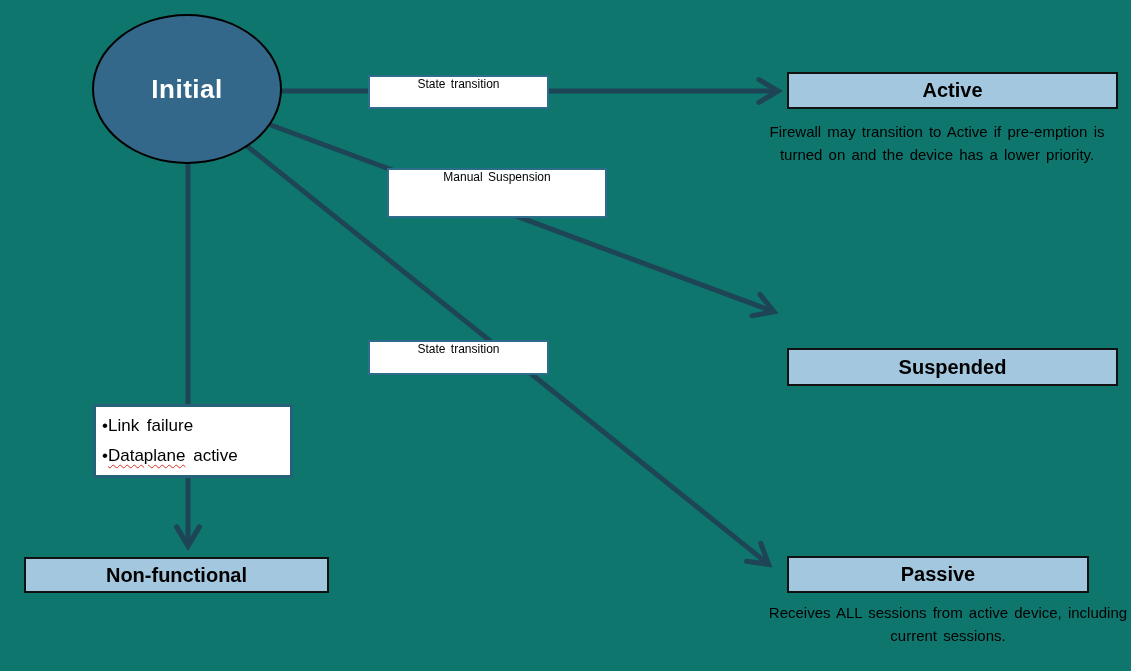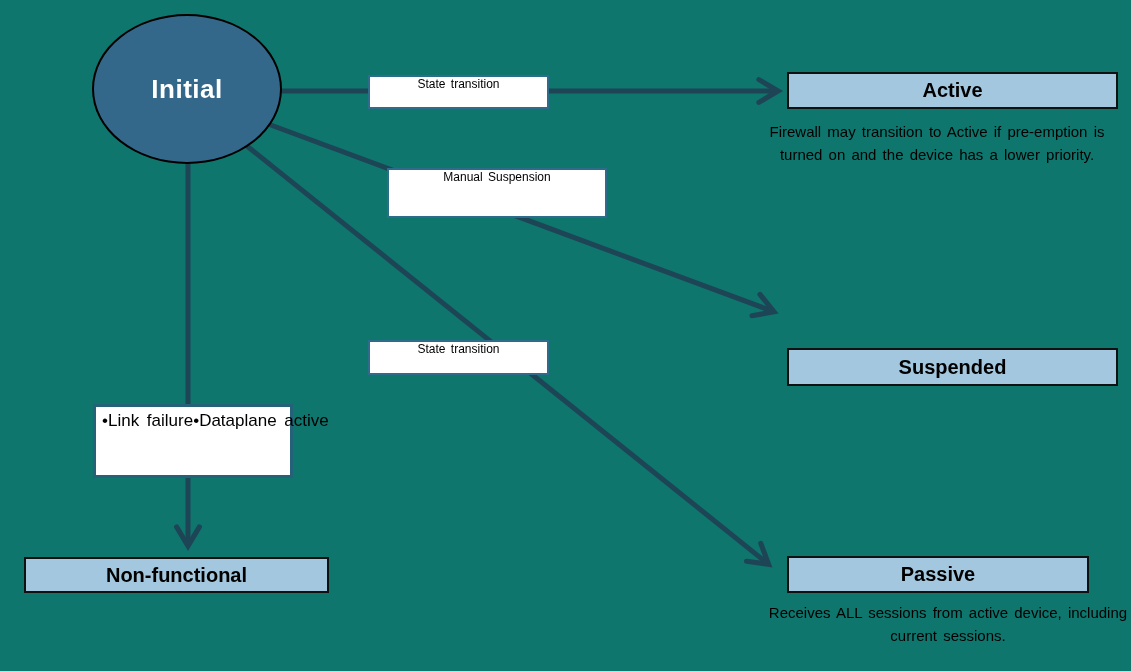--- a/index.html
+++ b/index.html
@@ -79,28 +79,30 @@
   #label-to-suspended { left: 387px; top: 168px; width: 220px; height: 50px; }
   #label-to-passive   { left: 368px; top: 340px; width: 181px; height: 35px; }
   .note-box {
     position: absolute;
     left: 93px; top: 404px;
     width: 200px; height: 74px;
     background: #ffffff;
     border: 3px solid var(--note-border);
     box-sizing: border-box;
     display: flex;
+    flex-direction: column;
     justify-content: space-around;
     padding: 4px 6px;
     font-size: 17px;
     word-spacing: 3px;
     z-index: 2;
   }
   .note-line { white-space: nowrap; }
   .misspelled {
+    text-decoration: underline;
     text-decoration-style: wavy;
     text-decoration-color: var(--misspell);
     text-decoration-thickness: 1px;
     text-underline-offset: 3px;
   }
   .caption {
     position: absolute;
     text-align: center;
     font-size: 15px;
     line-height: 23px;

